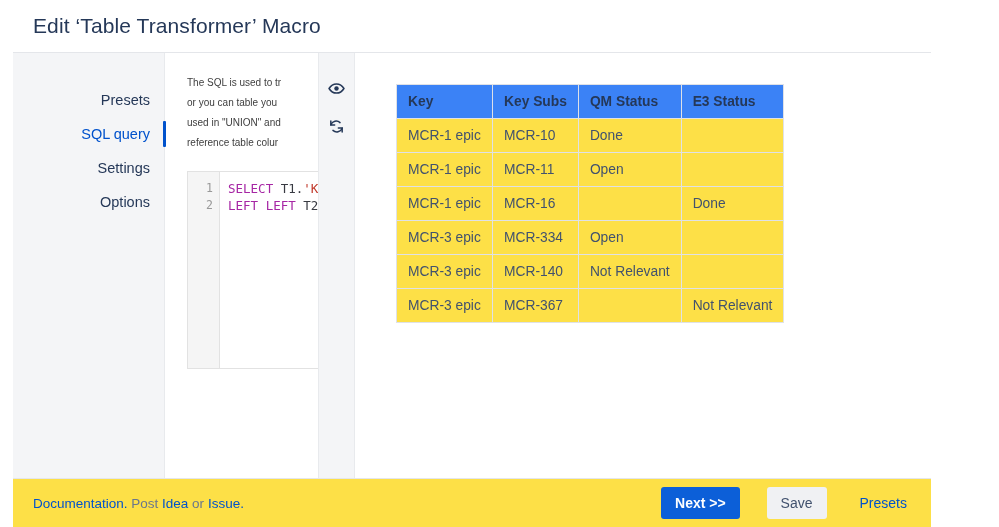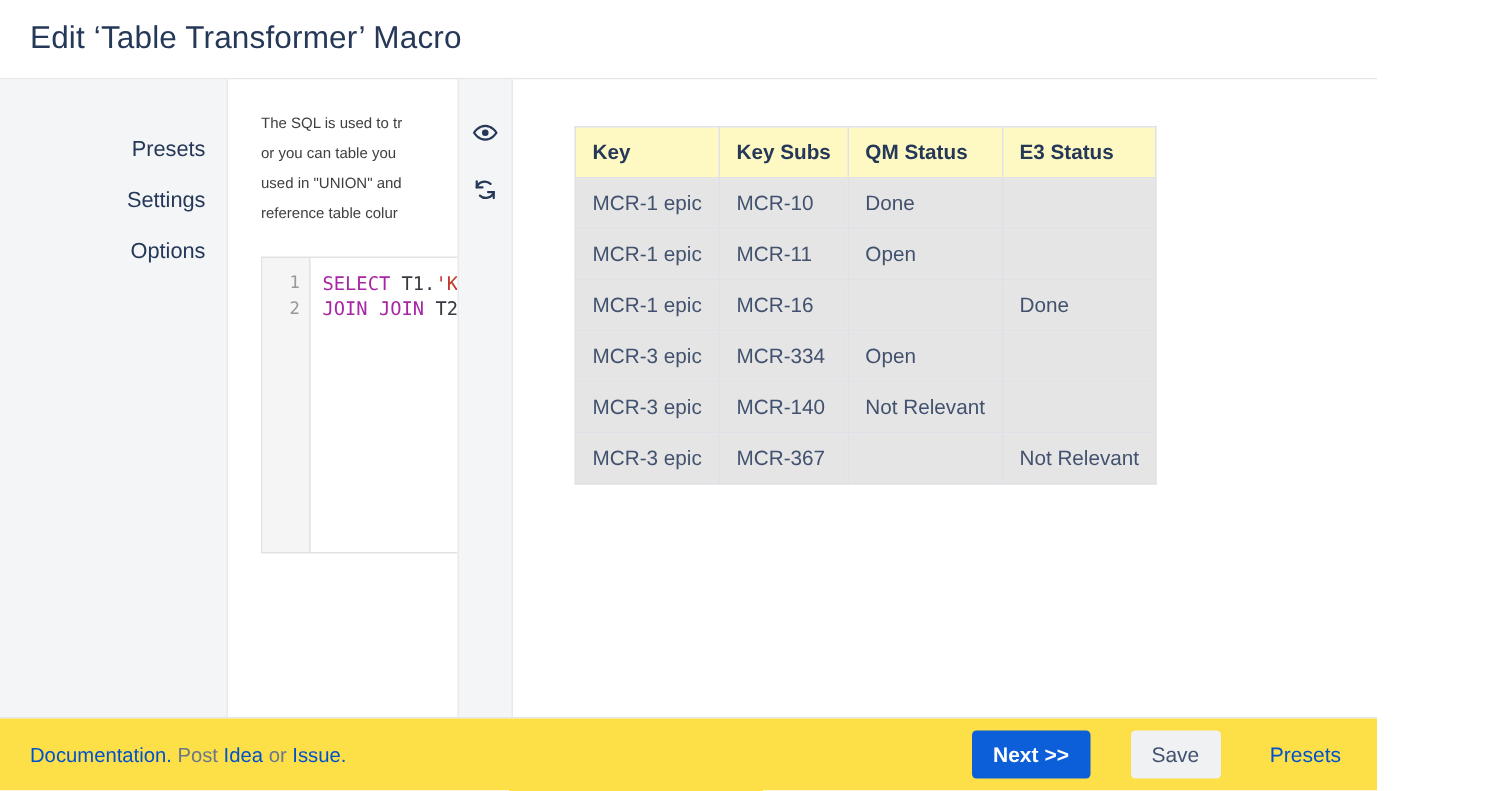--- a/index.html
+++ b/index.html
@@ -3,21 +3,21 @@
 <meta charset="utf-8">
 <style>
   * { box-sizing: border-box; margin: 0; padding: 0; }
   html, body {
     width: 999px; height: 527px;
     font-family: "Liberation Sans", sans-serif;
     background: #ffffff;
     overflow: hidden;
   }
 
-  .dialog { width: 918px; height: 527px; display: flex; flex-direction: column; background:#fff; }
+  .dialog { width: 918px; height: 527px; display: flex; flex-direction: column; background:#fff;margin-left:13px; }
 
   
   .dialog-header {
     height: 53px;
     flex: 0 0 53px;
     display: flex;
     align-items: center;
     padding-left: 20px;
     background: #ffffff;
     border-bottom: 1px solid #e4e6ea;
@@ -158,25 +158,25 @@
     border: 1px solid #dfe1e6;
     text-align: left;
     font-size: 13.8px;
     padding: 8px 11px;
     height: 34px;
     vertical-align: middle;
     color: #42526e;
     white-space: nowrap;
   }
   table.result th {
-    background: #fef9c3;
+    background: #3b82f6;
     color: #253858;
     font-weight: bold;
   }
-  table.result td { background: #e5e5e5; }
+  table.result td { background: #fde047; }
   col.c0 { width: 96px; }
   col.c1 { width: 85px; }
   col.c2 { width: 101px; }
   col.c3 { width: 102px; }
 
   
   .dialog-footer {
     height: 48px;
     flex: 0 0 48px;
     display: flex;
@@ -214,20 +214,23 @@
   <div class="dialog-header">
     <div class="dialog-title">Edit ‘Table Transformer’ Macro</div>
   </div>
 
   <div class="dialog-body">
 
     <div class="tab-rail">
       <div class="tab-item">
         <span>Presets</span>
       </div>
+      <div class="tab-item active">
+        <span>SQL query</span>
+      </div>
       <div class="tab-item">
         <span>Settings</span>
       </div>
       <div class="tab-item">
         <span>Options</span>
       </div>
     </div>
 
     <div class="editor-col">
       <div class="editor-desc">
@@ -237,21 +240,21 @@
         <div>reference table colur</div>
       </div>
 
       <div class="code-box">
         <div class="gutter">
           <div>1</div>
           <div>2</div>
         </div>
         <div class="code-area">
           <div class="code-line"><span class="kw">SELECT</span><span class="ident"> T1.</span><span class="str">'K</span></div>
-          <div class="code-line"><span class="kw">JOIN JOIN</span><span class="ident"> T2</span><span class="str"></span></div>
+          <div class="code-line"><span class="kw">LEFT LEFT</span><span class="ident"> T2</span><span class="str"></span></div>
         </div>
       </div>
     </div>
 
     <div class="icon-strip">
       <div class="strip-btn">
         <svg width="17" height="17" viewBox="0 0 24 24" fill="none" stroke="#253858" stroke-width="2.1">
           <path d="M1.5 12S5.3 5.5 12 5.5 22.5 12 22.5 12 18.7 18.5 12 18.5 1.5 12 1.5 12z"></path>
           <circle cx="12" cy="12" r="3.1" fill="#253858" stroke="none"></circle>
         </svg>

